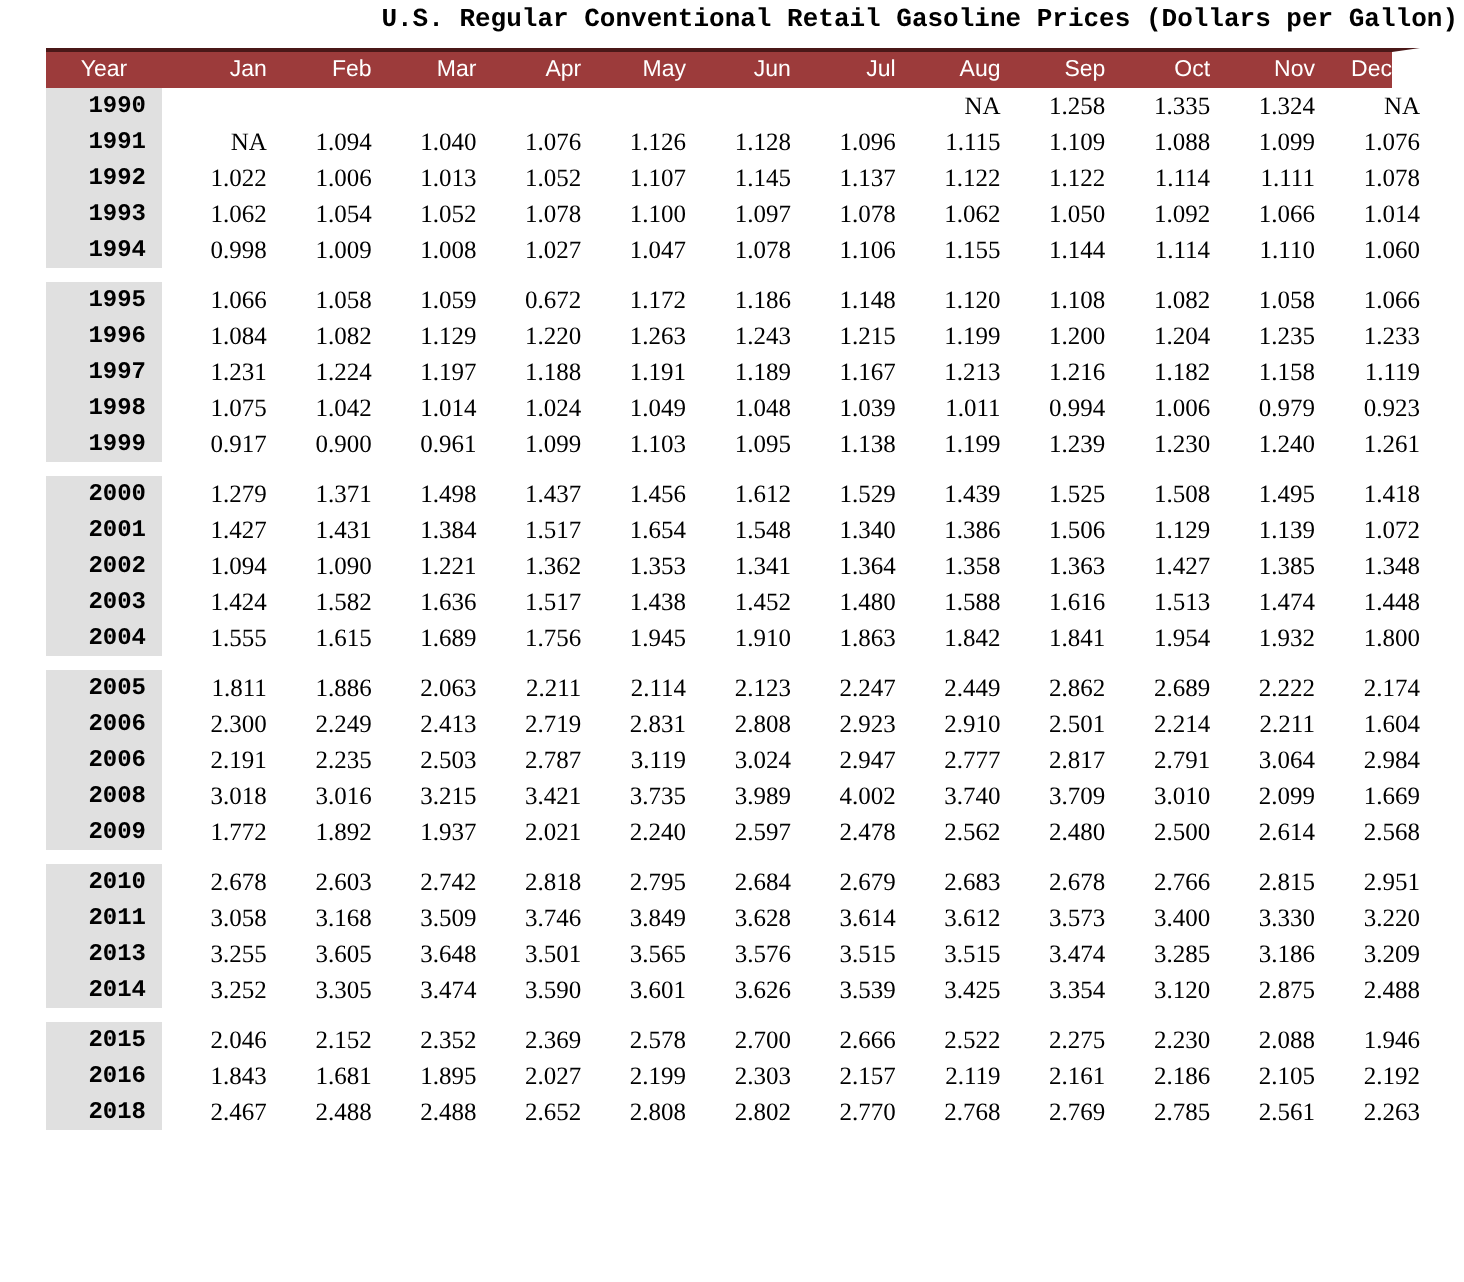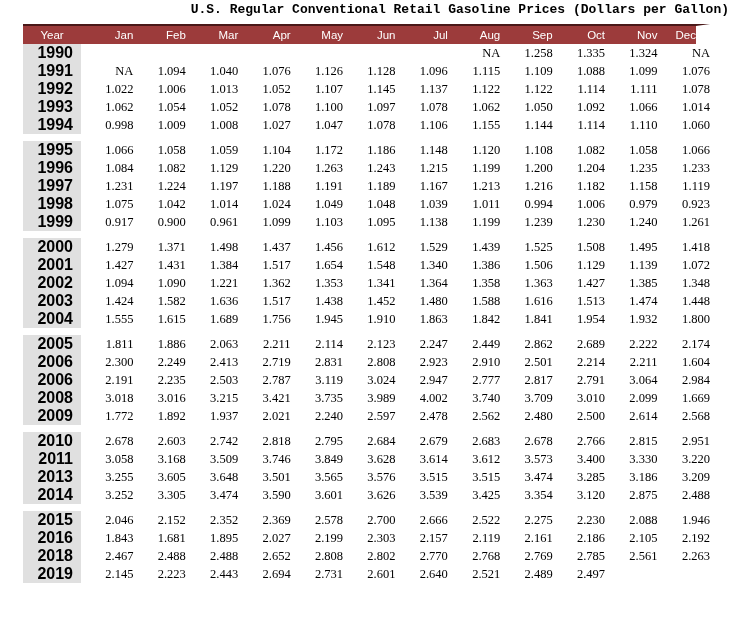--- a/index.html
+++ b/index.html
@@ -43,22 +43,22 @@
   thead th.dec-h{border-right:14px solid #ffffff;}
   tbody td{
     height:18px;line-height:18px;
     font-family:"Liberation Serif",serif;
     font-size:12.5px;
     text-align:right;padding-right:3px;
     white-space:nowrap;
   }
   tbody td.year{
     background:var(--year-bg);
-    font-family:Liberation Sans, sans-serif;
-    font-size:16px;font-weight:bold;
+    font-family:Liberation Mono, monospace;
+    font-size:12px;font-weight:bold;
     padding-right:8px;
   }
   tr.spacer td{height:7px;background:#ffffff;}
 </style>
 </head>
 <body>
 
 <div class="page">
   <div class="title">U.S. Regular Conventional Retail Gasoline Prices (Dollars per Gallon)</div>
 
@@ -172,21 +172,21 @@
           <td class="val">1.060</td>
         </tr>
         <tr class="spacer">
           <td colspan="13"></td>
         </tr>
         <tr>
           <td class="year">1995</td>
           <td class="val">1.066</td>
           <td class="val">1.058</td>
           <td class="val">1.059</td>
-          <td class="val">1.104</td>
+          <td class="val">0.672</td>
           <td class="val">1.172</td>
           <td class="val">1.186</td>
           <td class="val">1.148</td>
           <td class="val">1.120</td>
           <td class="val">1.108</td>
           <td class="val">1.082</td>
           <td class="val">1.058</td>
           <td class="val">1.066</td>
         </tr>
         <tr>
@@ -509,30 +509,15 @@
           <td class="val">2.652</td>
           <td class="val">2.808</td>
           <td class="val">2.802</td>
           <td class="val">2.770</td>
           <td class="val">2.768</td>
           <td class="val">2.769</td>
           <td class="val">2.785</td>
           <td class="val">2.561</td>
           <td class="val">2.263</td>
         </tr>
-        <tr>
-          <td class="year">2019</td>
-          <td class="val">2.145</td>
-          <td class="val">2.223</td>
-          <td class="val">2.443</td>
-          <td class="val">2.694</td>
-          <td class="val">2.731</td>
-          <td class="val">2.601</td>
-          <td class="val">2.640</td>
-          <td class="val">2.521</td>
-          <td class="val">2.489</td>
-          <td class="val">2.497</td>
-          <td class="val"></td>
-          <td class="val"></td>
-        </tr>
       </tbody>
   </table>
 </div>
 
 </body></html>

